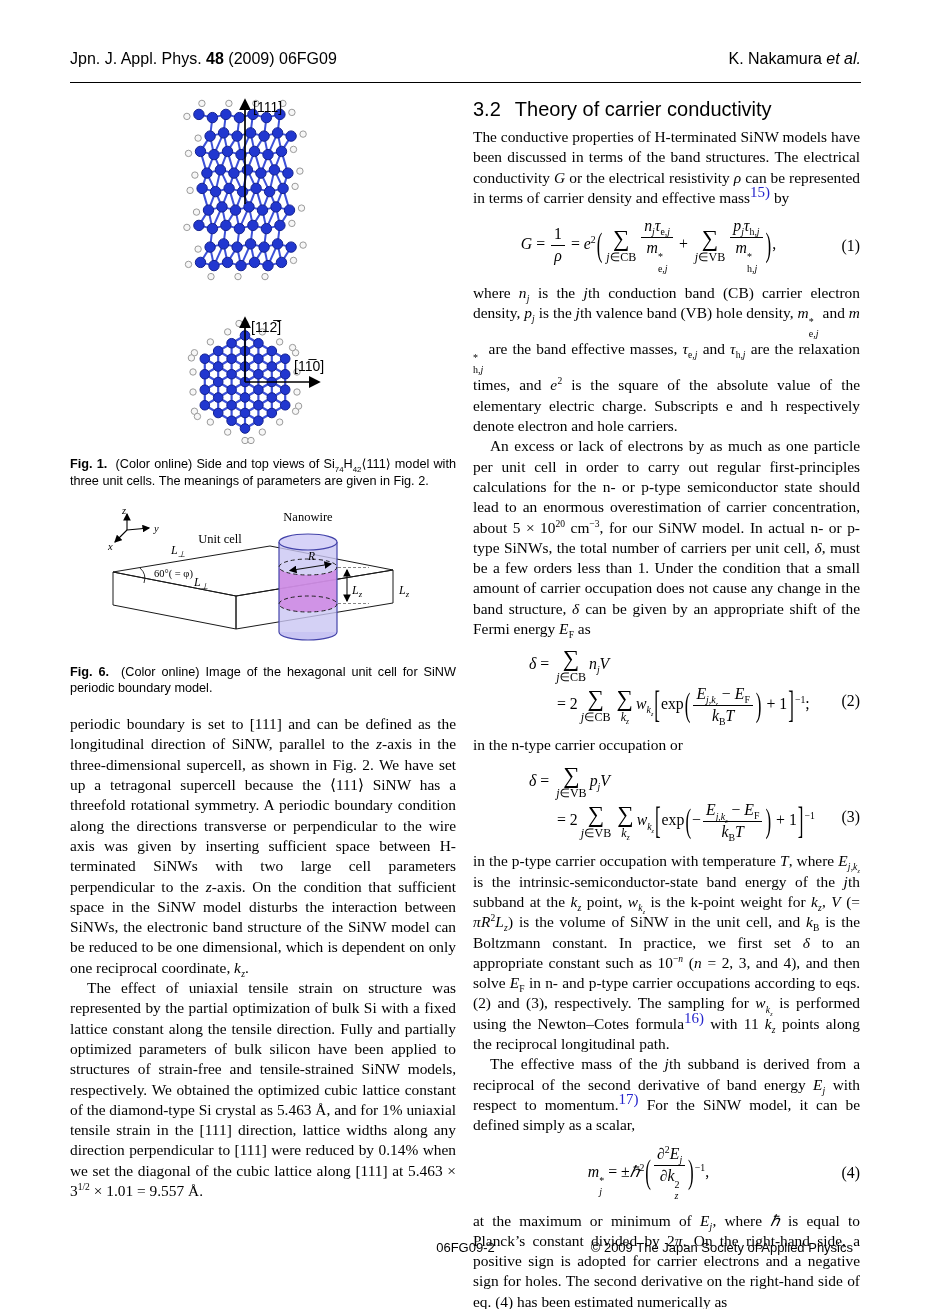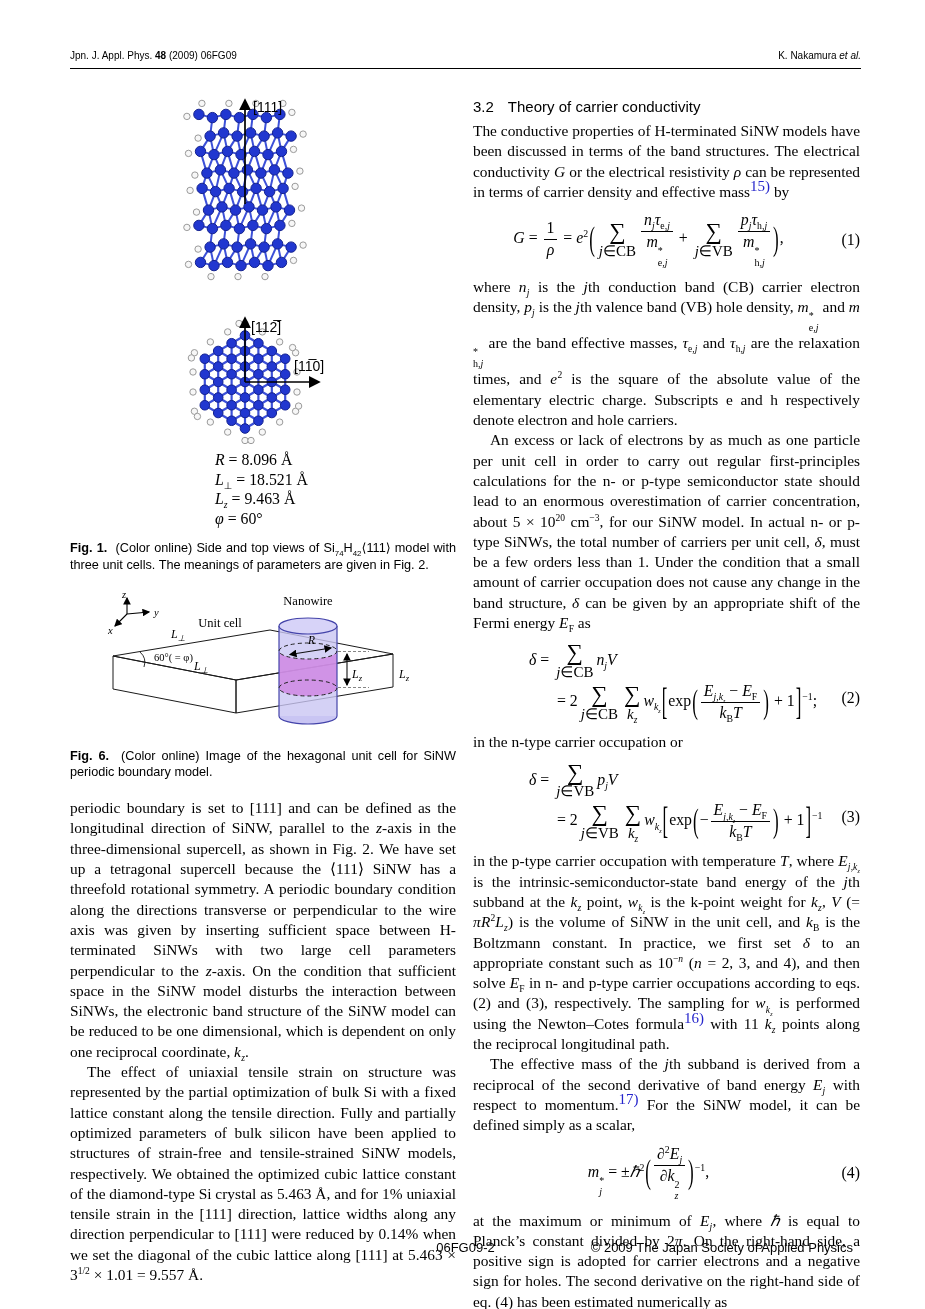--- a/index.html
+++ b/index.html
@@ -1,30 +1,30 @@
 <!DOCTYPE html>
 <html><head>
 <meta charset="utf-8">
 <style>
   html,body{margin:0;padding:0;background:#e8e8e8;}
   .page{position:relative;width:925px;height:1309px;background:#ffffff;overflow:hidden;
         font-family:"Liberation Serif",serif;color:#000;}
   
   .hdr{position:absolute;left:70px;right:64px;top:50px;display:flex;justify-content:space-between;
-       font-family:"Liberation Sans",sans-serif;font-size:10px;padding-bottom:7px;border-bottom:1.6px solid #000;text-align:center;}
+       font-family:"Liberation Sans",sans-serif;font-size:16px;padding-bottom:14px;border-bottom:1.6px solid #000;text-align:center;}
   
   .col{position:absolute;top:92px;width:386px;}
   .colL{left:70px;}
   .colR{left:473px;width:387px;}
   p.body{margin:0;font-size:15.4px;line-height:20.3px;text-align:justify;}
   p.indent{text-indent:17px;}
   p.body i{letter-spacing:.2px;}
   sub,sup{font-size:62%;line-height:0;}
   sup.ref{color:#2525cc;font-size:15px;}
-  .h2{font-family:"Liberation Sans",sans-serif;font-size:15px;margin:6px 0 6px 0;}
+  .h2{font-family:"Liberation Sans",sans-serif;font-size:20px;margin:6px 0 6px 0;}
   .h2 .htxt{margin-left:14px;}
   
   .caption{font-family:"Liberation Sans",sans-serif;font-size:12.7px;line-height:16.8px;margin:12px 0 0 0;text-align:justify;}
   .caption b{font-weight:bold;}
   .params{margin:6px 0 0 145px;font-size:15.8px;line-height:19.5px;}
   svg{display:block;}
   #fig2{margin-top:14px;}
   
   .eq{display:flex;align-items:center;font-size:15.8px;margin:9px 0;}
   .ebody{flex:1;}
@@ -32,21 +32,21 @@
   .ebody.left{text-align:left;}
   .eline{padding-left:56px;}
   .eline.l2{padding-left:84px;margin-top:2px;}
   .enum{width:36px;text-align:right;}
   .enum.low{align-self:flex-end;padding-bottom:16px;}
   .frac{display:inline-block;vertical-align:middle;text-align:center;margin:0 2px;}
   .fn{display:block;padding:0 3px 1px 3px;border-bottom:1px solid #000;line-height:1.2;}
   .fd{display:block;padding:1px 3px 0 3px;line-height:1.2;}
   .sum{display:inline-flex;flex-direction:column;align-items:center;vertical-align:middle;margin:0 3px;line-height:1;}
   .sg{font-size:23px;line-height:.95;}
-  .lim{font-size:15px;line-height:1;margin-top:1px;}
+  .lim{font-size:12px;line-height:1;margin-top:1px;}
   .ss{display:inline-flex;flex-direction:column;align-items:flex-start;font-size:10px;line-height:1.15;vertical-align:-7px;}
   .bp{display:inline-block;transform:scaleY(2.0);font-size:17px;vertical-align:middle;font-weight:300;padding:0 1px;}
   .bk{display:inline-block;transform:scaleY(2.2);font-size:17px;vertical-align:middle;font-weight:300;padding:0 1px;}
   
   .ftr{position:absolute;left:70px;right:64px;top:1240px;height:20px;
        font-family:"Liberation Sans",sans-serif;font-size:13px;}
   .pgnum{position:absolute;left:0;right:0;text-align:center;}
   .copy{position:absolute;right:8px;}
 </style>
 </head>
@@ -457,26 +457,20 @@
           <circle cx="215.2" cy="297.75" r="4.8" fill="#2137d0" stroke="#14228f" stroke-width="1"></circle>
           <circle cx="215.2" cy="313.25" r="4.8" fill="#2137d0" stroke="#14228f" stroke-width="1"></circle>
         </g>
         <g>
           <line x1="175" y1="290" x2="175" y2="226" stroke="#000" stroke-width="1.7" marker-end="url(#ah1)"></line>
           <line x1="175" y1="290" x2="249" y2="290" stroke="#000" stroke-width="1.7" marker-end="url(#ah1)"></line>
           <text x="181" y="240" font-size="14" font-family="&quot;Liberation Sans&quot;,sans-serif" font-style="normal" text-anchor="start" fill="#000">[112̅]</text>
           <text x="224" y="279" font-size="14" font-family="&quot;Liberation Sans&quot;,sans-serif" font-style="normal" text-anchor="start" fill="#000">[11̅0]</text>
         </g>
       </svg>
-    <div class="params">
-      <div><i>R</i> = 8.096 Å</div>
-      <div><i>L</i><sub>⊥</sub> = 18.521 Å</div>
-      <div><i>L</i><sub><i>z</i></sub> = 9.463 Å</div>
-      <div><i>φ</i> = 60°</div>
-    </div>
     <div class="caption"><b>Fig. 1.</b>&nbsp;&nbsp;(Color online) Side and top views of Si<sub>74</sub>H<sub>42</sub>⟨111⟩ model with three unit cells. The meanings of parameters are given in Fig. 2.</div>
     <svg id="fig2" width="386" height="152">
         <defs>
           <marker id="ah2" viewBox="0 0 10 10" refX="8.5" refY="5" markerWidth="7" markerHeight="7" orient="auto-start-reverse">
             <path d="M0,0 L10,5 L0,10 z" fill="#000"></path>
           </marker>
         </defs>
         <g>
           <line x1="57" y1="26" x2="57" y2="10" stroke="#000" stroke-width="1.1" marker-end="url(#ah2)"></line>
           <line x1="57" y1="26" x2="79" y2="24" stroke="#000" stroke-width="1.1" marker-end="url(#ah2)"></line>

